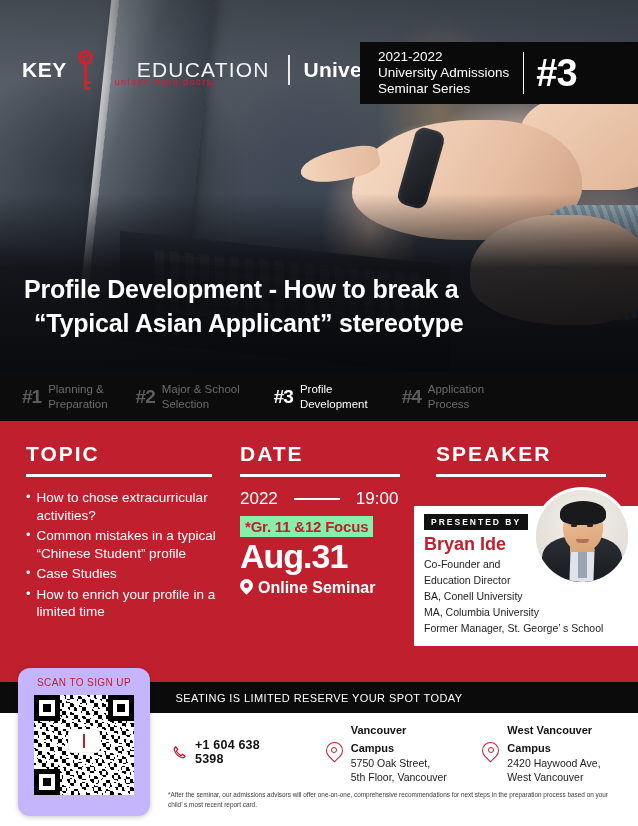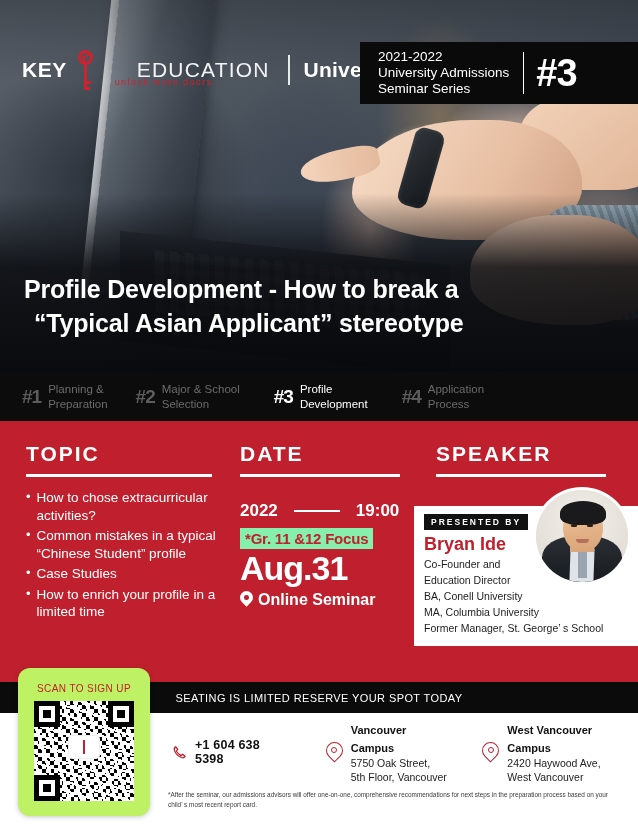--- a/index.html
+++ b/index.html
@@ -142,21 +142,21 @@
   .sec-rule { height:3px; background:#ffffff; margin-top:8px; }
 
   .col-topic { position:absolute; left:26px; top:442px; width:200px; z-index:5; }
   .col-topic .sec-rule { width:186px; }
   .bullets { margin-top:12px; }
   .bullet { display:flex; gap:6px; color:#ffffff; font-size:13.5px; line-height:1.30; margin-bottom:3px; }
   .bullet .dot { font-size:13px; line-height:1.3; }
 
   .col-date { position:absolute; left:240px; top:442px; width:168px; z-index:5; }
   .col-date .sec-rule { width:160px; }
-  .date-row { display:flex; align-items:center; gap:16px; margin-top:24px; color:#ffffff; font-size:17px; font-weight:bold; }
+  .date-row { display:flex; align-items:center; gap:16px; margin-top:12px; color:#ffffff; font-size:17px; font-weight:normal; }
   .date-dash { flex:0 0 46px; height:2px; background:#ffffff; }
   .focus-tag {
     display:inline-block; background:#86efac; color:#c0202e; font-weight:bold;
     font-size:15px; padding:2px 5px; margin-top:7px; letter-spacing:-.2px;
   }
   .big-date { color:#ffffff; font-size:34px; font-weight:bold; letter-spacing:-1px; }
   .loc-row { display:flex; align-items:center; gap:5px; margin-top:3px; color:#ffffff; font-size:16px; font-weight:bold; }
   .pin { position:relative; width:13px; height:18px; flex:0 0 13px; }
   .pin .head { position:absolute; left:0; top:0; width:13px; height:13px; background:#ffffff; border-radius:50% 50% 50% 0; transform:rotate(-45deg); }
   .pin .hole { position:absolute; left:4.2px; top:4px; width:4.6px; height:4.6px; background:#c0202e; border-radius:50%; }
@@ -201,23 +201,23 @@
 
   
   .black-bar {
     position:absolute; left:0; top:682px; width:638px; height:31px;
     background:#0b0b0b; display:flex; align-items:center; justify-content:center; z-index:3;
   }
   .black-bar span { color:#ffffff; font-size:11px; letter-spacing:.4px; }
 
   .qr-card {
     position:absolute; left:18px; top:668px; width:132px; height:148px;
-    background:#bef264; border-radius:12px; z-index:8;
+    background:#c4b5fd; border-radius:12px; z-index:8;
     box-shadow:0 1px 5px rgba(0,0,0,.22);
-    text-align:center; padding-top:15px;
+    text-align:center; padding-top:9px;
   }
   .qr-title { color:#c0202e; font-size:10px; letter-spacing:.4px; }
   .qr-code {
     width:100px; height:100px; margin:7px auto 0; position:relative; background:#ffffff;
     background-image:
       repeating-conic-gradient(#000 0% 25%, #fff 0% 50%);
     background-size:8px 8px;
   }
   .qr-mask { position:absolute; inset:0;
     background-image:

